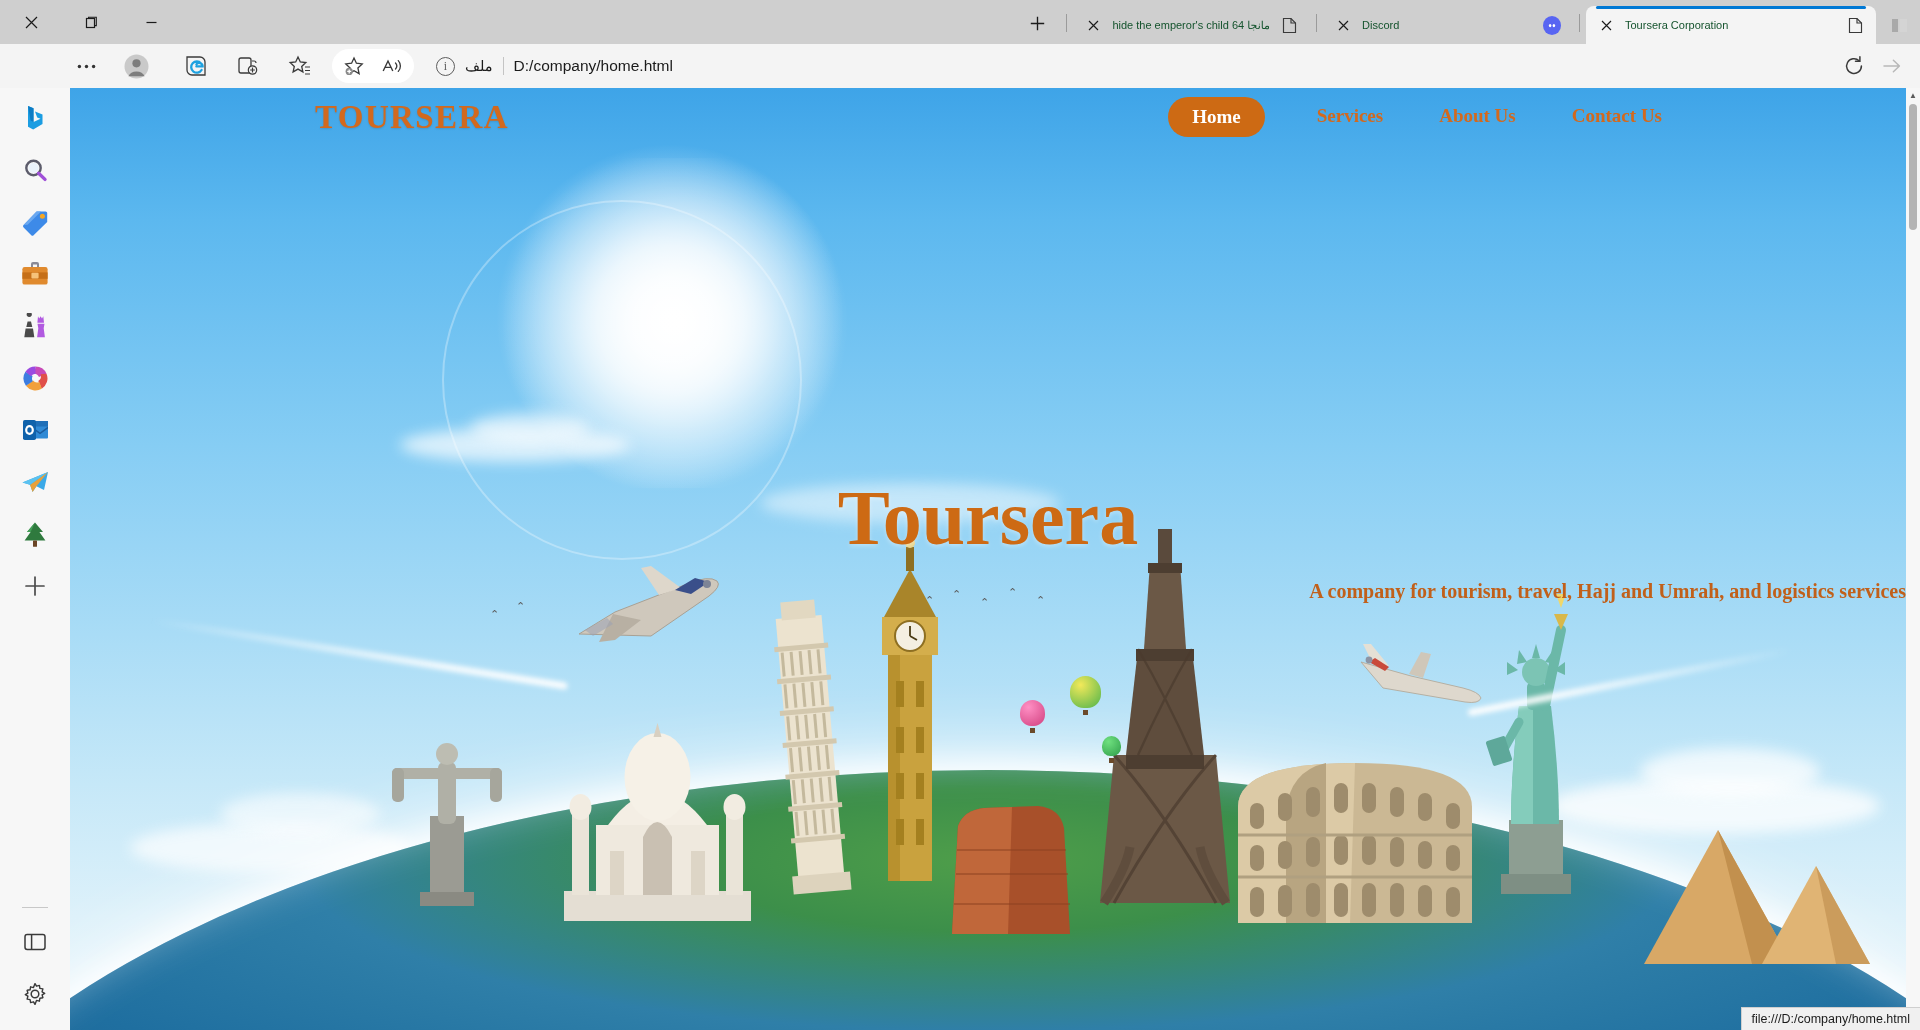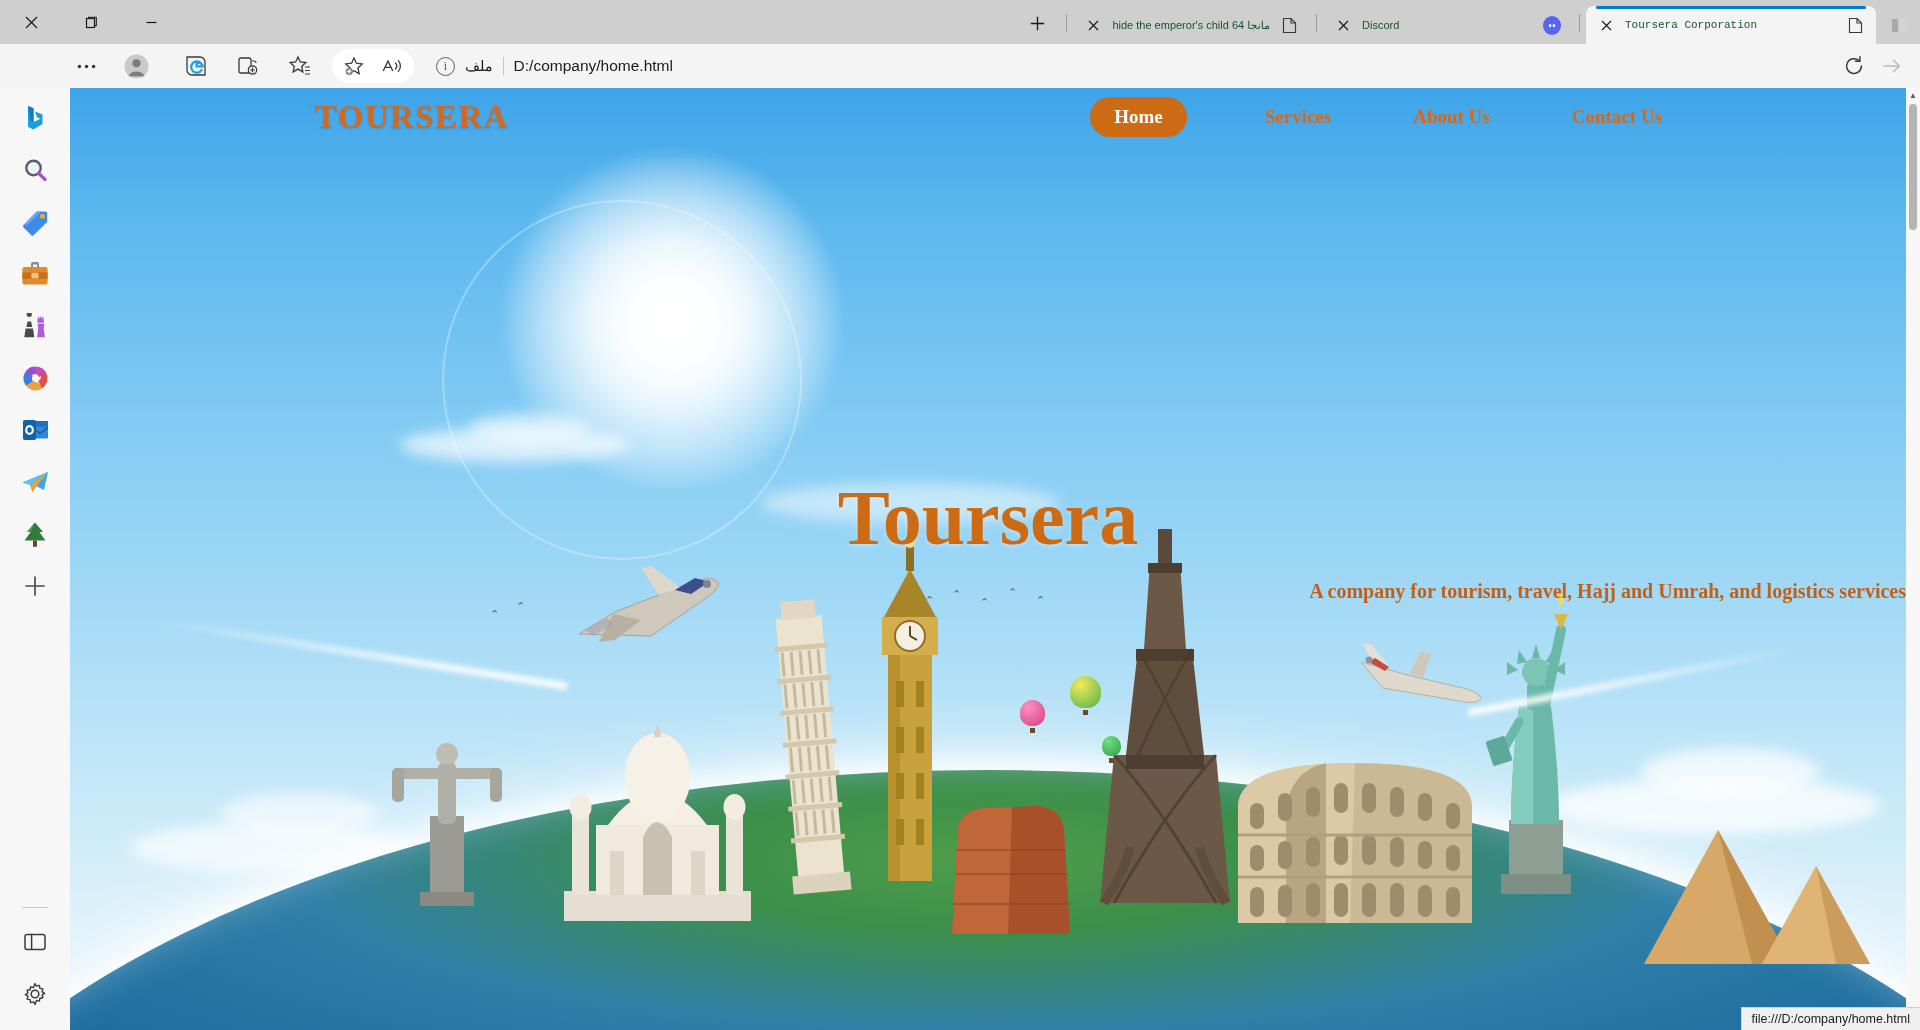--- a/index.html
+++ b/index.html
@@ -92,21 +92,21 @@
     background:radial-gradient(circle, rgba(255,255,255,1) 0%, rgba(255,255,255,.85) 18%, rgba(255,255,255,.35) 45%, rgba(255,255,255,0) 72%); }
   .sunring { position:absolute; left:372px; top:112px; width:360px; height:360px;
     border-radius:50%; border:2px solid rgba(255,255,255,.30); }
 
   
   .sitenav { position:absolute; left:0; top:0; width:100%; height:58px;
     display:flex; align-items:center; padding:0 40px; z-index:20; }
   .sitelogo { font-family:"Liberation Serif", serif; font-size:33px; font-weight:bold;
     color:#d2691e; letter-spacing:1.4px; text-shadow:0 1px 2px rgba(0,0,0,.12);
     margin-left:205px; cursor:pointer; }
-  .navlinks { margin-left:auto; display:flex; align-items:center; gap:74px;
+  .navlinks { margin-left:auto; display:flex; align-items:flex-start; gap:48px;
     padding-right:200px; }
   .navlink { font-family:"Liberation Serif", serif; font-size:19px; font-weight:bold;
     color:#d2691e; cursor:pointer; padding:8px 4px; }
   .navlink.active { background:#cd6a14; color:#ffffff; border-radius:22px;
     padding:9px 24px; }
 
   
   .herotitle { position:absolute; left:0; right:0; top:385px; text-align:center;
     font-family:"Liberation Serif", serif; font-size:78px; font-weight:bold;
     color:#cd6a14; z-index:15; text-shadow:0 2px 4px rgba(255,255,255,.35); }
@@ -222,21 +222,21 @@
           <svg width="12" height="9" viewBox="0 0 12 9">
               <ellipse cx="4.1" cy="4.6" rx="1.25" ry="1.6" fill="#fff"></ellipse>
               <ellipse cx="7.9" cy="4.6" rx="1.25" ry="1.6" fill="#fff"></ellipse>
               <path d="M2.2 2.2 Q6 0.6 9.8 2.2 L10.8 6.6 Q6 8.6 1.2 6.6 Z" fill="#fff" opacity="0.0"></path>
             </svg>
         </div>
       </div>
     </div>
     <div class="tabsep"></div>
 
-    <div class="tab active" style="min-width:290px;font-family:Liberation Mono, monospace;">
+    <div class="tab active" style="min-width:290px;">
       <div class="tab-accent"></div>
       <div class="tclose">
         <svg width="11" height="11" viewBox="0 0 11 11">
             <path d="M1 1 L10 10 M10 1 L1 10" stroke="#1b1b1b" stroke-width="1.15"></path>
           </svg>
       </div>
       <span class="tlabel" style="direction:ltr;text-align:left;flex:1;">Toursera Corporation</span>
       <div class="tfav">
         <svg width="15" height="17" viewBox="0 0 15 17">
             <path d="M1.5 1.5 H9 L13.5 6 V15.5 H1.5 Z" fill="none" stroke="#3a3a3a" stroke-width="1.15"></path>

